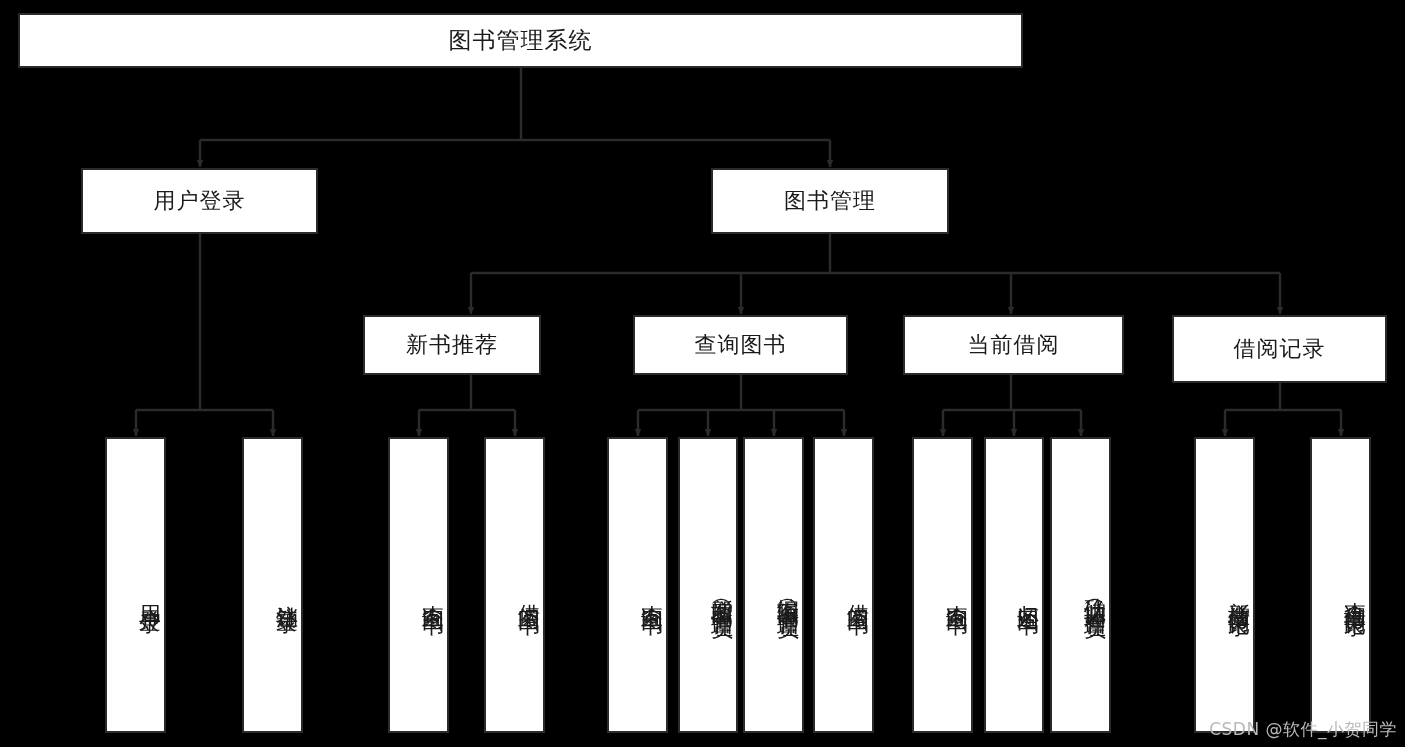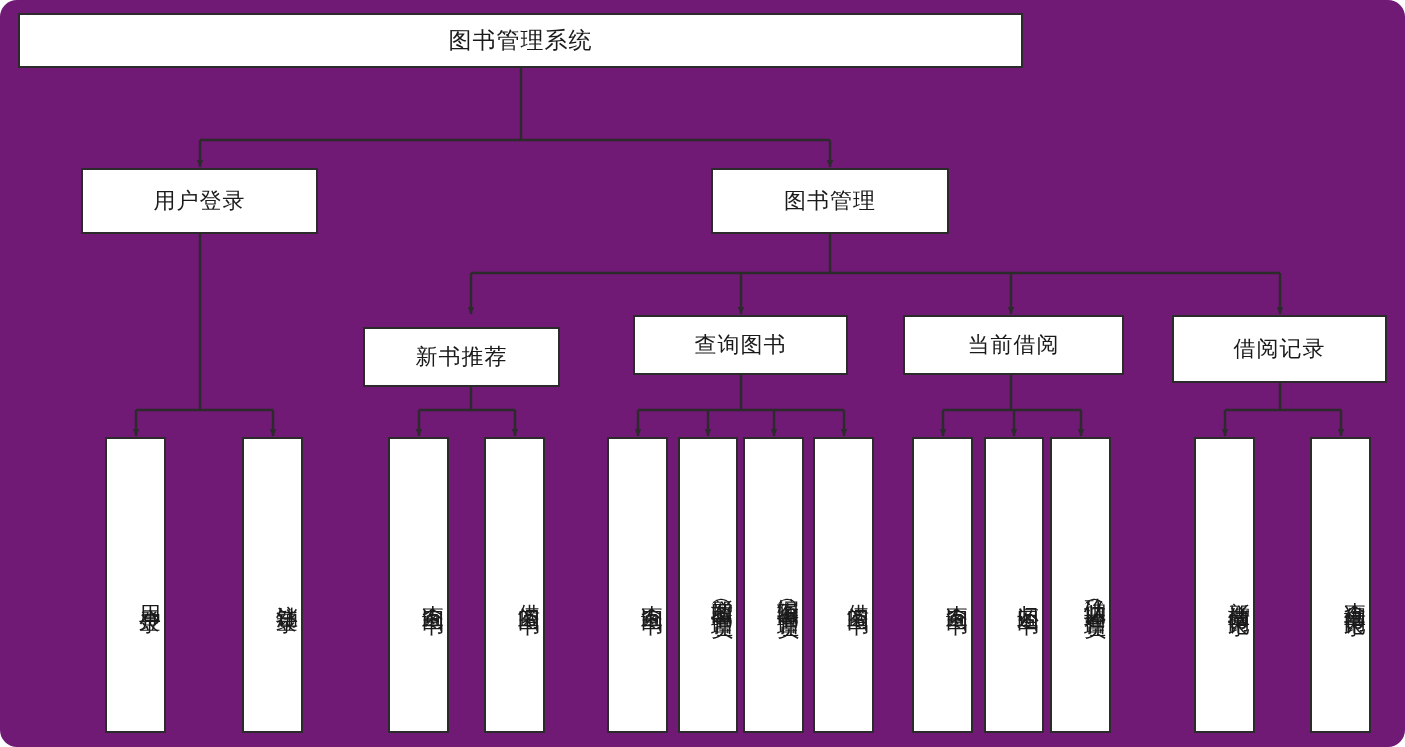--- a/index.html
+++ b/index.html
@@ -7,23 +7,22 @@
     padding: 0;
     background: #ffffff;
   }
   body {
     font-family: "DejaVu Sans", "Liberation Sans", sans-serif;
   }
   #diagram-canvas {
     position: relative;
     width: 1405px;
     height: 747px;
-    background: #701a75;
+    background: #000000;
     overflow: hidden;
-    border-radius: 17px;
   }
   #edge-layer {
     position: absolute;
     left: 0;
     top: 0;
     width: 1405px;
     height: 747px;
   }
   .node {
     position: absolute;
@@ -121,21 +120,21 @@
   <div id="node-group">
       <div class="node root" style="left: 18px; top: 13px; width: 1005px; height: 55px;">
         <span class="node-label">图书管理系统</span>
       </div>
       <div class="node" style="left: 81px; top: 168px; width: 237px; height: 66px;">
         <span class="node-label">用户登录</span>
       </div>
       <div class="node" style="left: 711px; top: 168px; width: 238px; height: 66px;">
         <span class="node-label">图书管理</span>
       </div>
-      <div class="node" style="left: 363px; top: 315px; width: 197px; height: 60px; margin-top: 12px;">
+      <div class="node" style="left: 363px; top: 315px; width: 178px; height: 60px;">
         <span class="node-label">新书推荐</span>
       </div>
       <div class="node" style="left: 633px; top: 315px; width: 215px; height: 60px;">
         <span class="node-label">查询图书</span>
       </div>
       <div class="node" style="left: 903px; top: 315px; width: 221px; height: 60px;">
         <span class="node-label">当前借阅</span>
       </div>
       <div class="node" style="left: 1172px; top: 315px; width: 215px; height: 68px;">
         <span class="node-label">借阅记录</span>
@@ -174,13 +173,14 @@
         <span class="node-label">确认归还（管理员）</span>
       </div>
       <div class="node vertical" style="left: 1194px; top: 437px; width: 61px; height: 296px;">
         <span class="node-label">新增借阅记录</span>
       </div>
       <div class="node vertical" style="left: 1310px; top: 437px; width: 61px; height: 296px;">
         <span class="node-label">查询借阅记录</span>
       </div>
     </div>
 
+  <div id="watermark">CSDN @软件_小贺同学</div>
 </div>
 
 </body></html>

